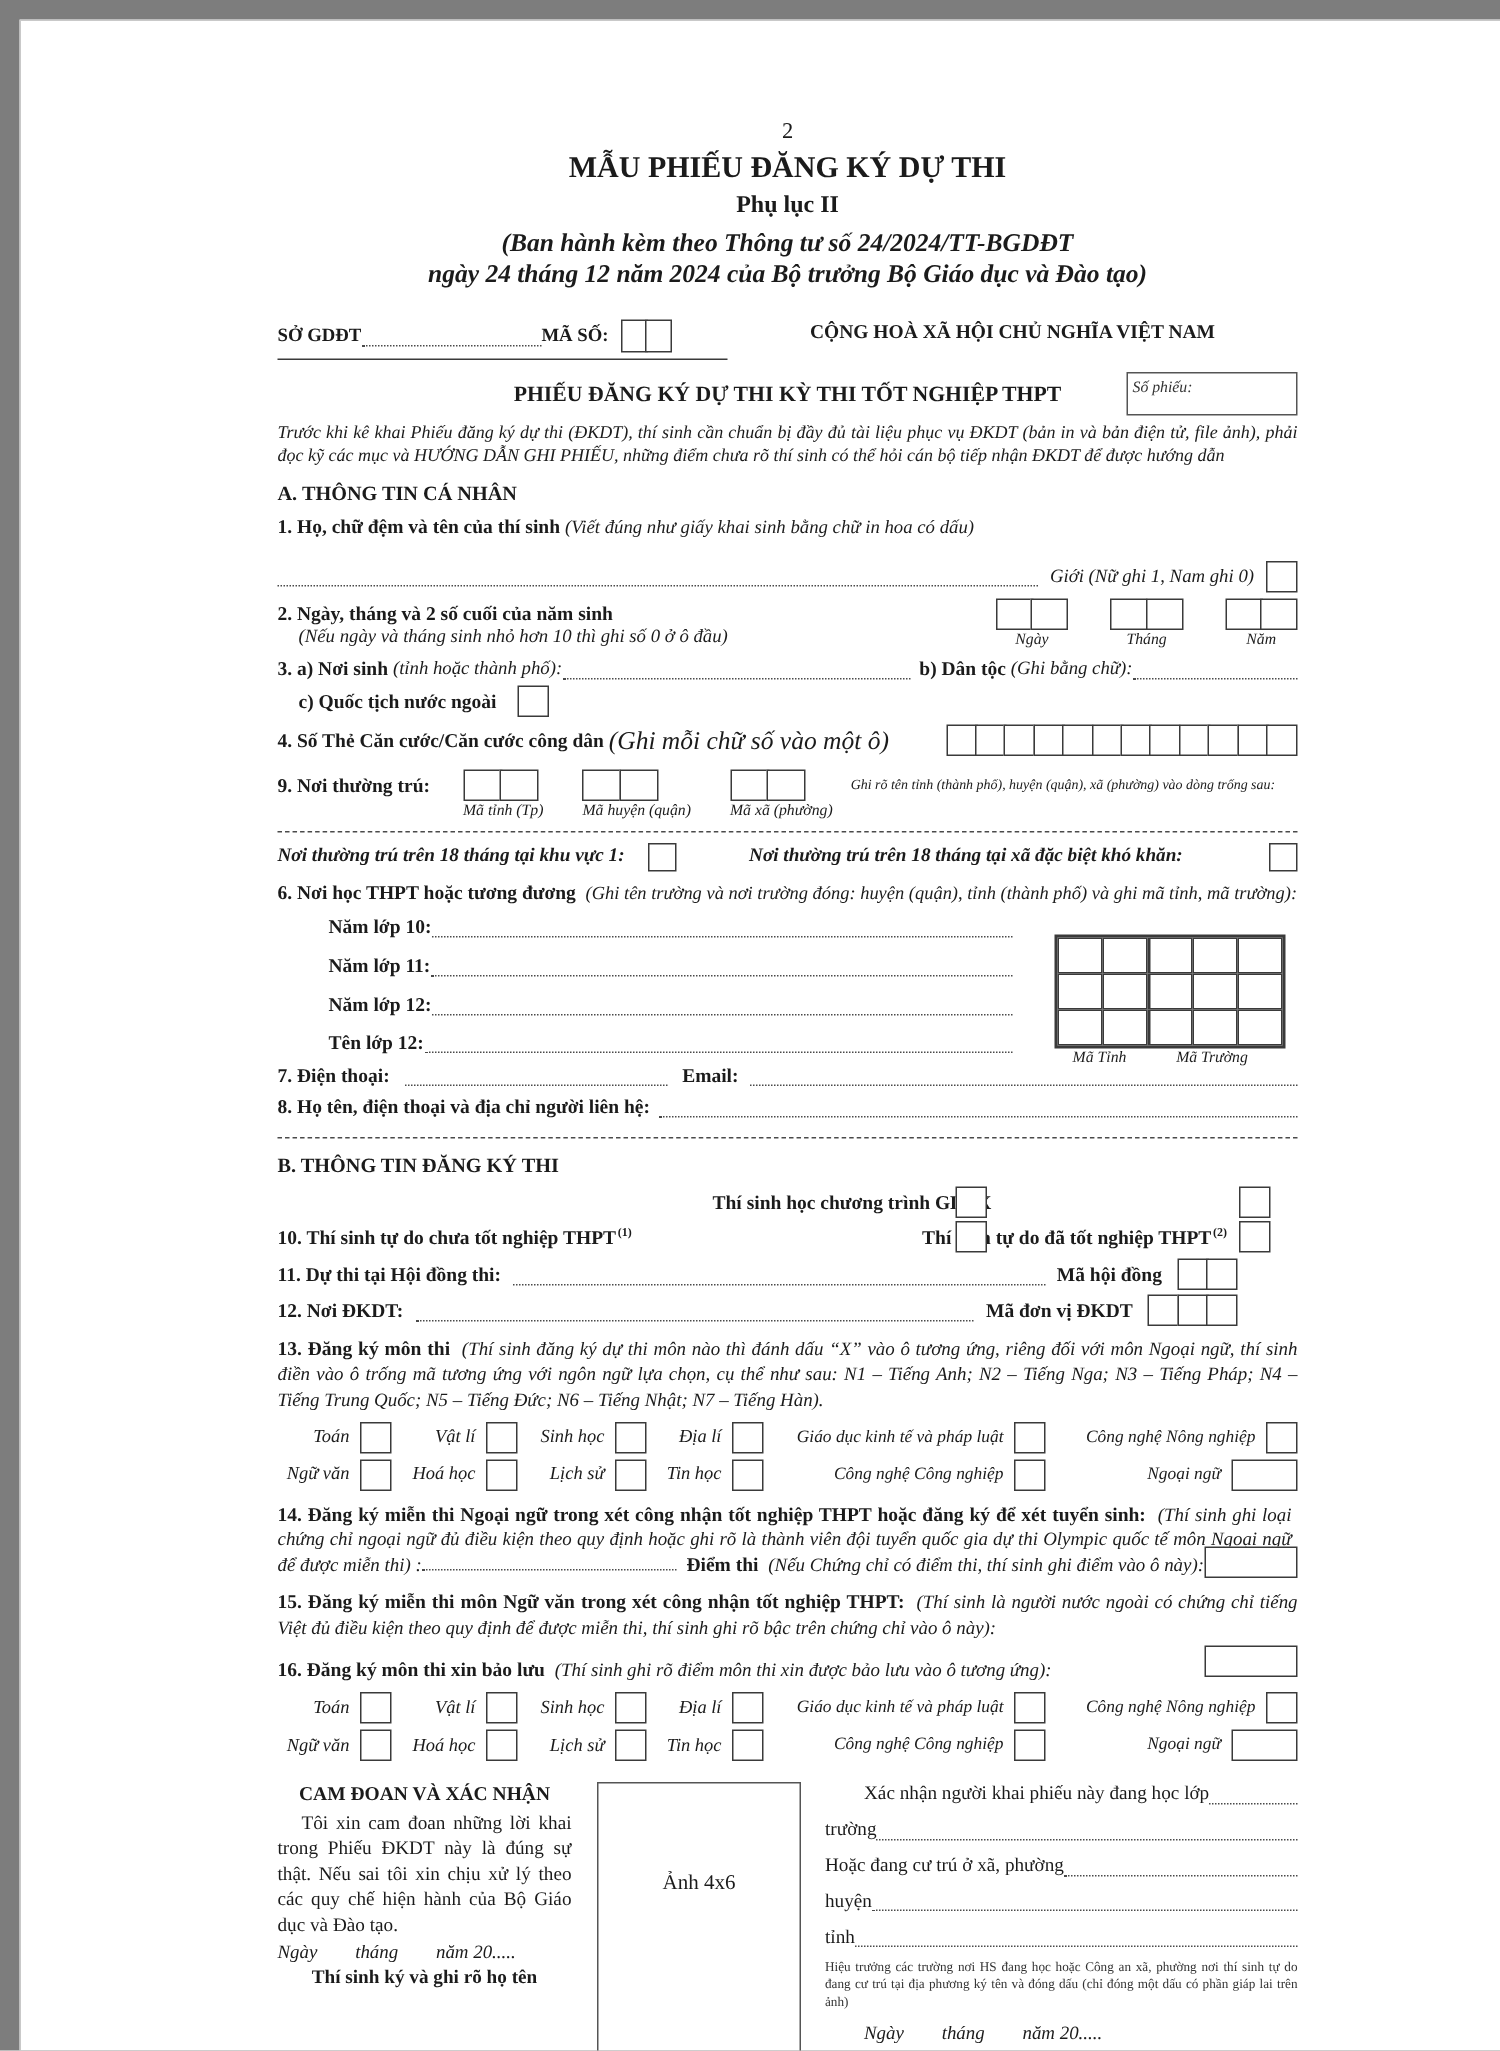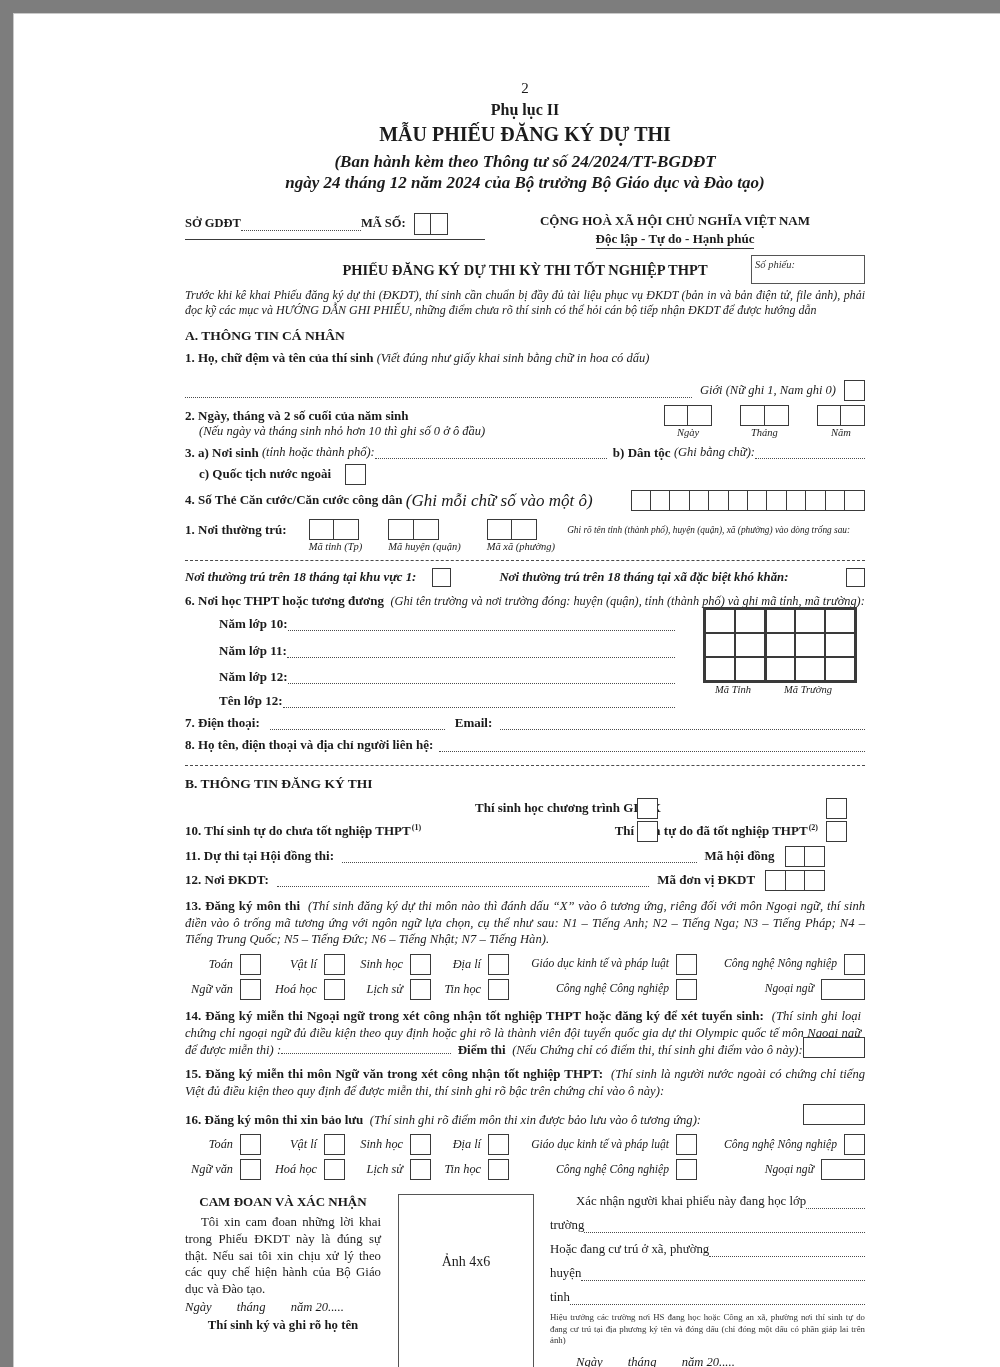--- a/index.html
+++ b/index.html
@@ -34,40 +34,39 @@
   .item{margin-top:5px;}
   .just{text-align:justify;}
 </style>
 </head>
 <body>
 
 <div class="page">
   <div class="content">
 
     <div class="center" style="font-size:15px;">2</div>
+    <div class="center b" style="font-size:20px;margin-top:2px;">MẪU PHIẾU ĐĂNG KÝ DỰ THI</div>
     <div class="center b" style="font-size:16px;margin-top:2px;">Phụ lục II</div>
-    <div class="center b" style="font-size:20px;margin-top:2px;">MẪU PHIẾU ĐĂNG KÝ DỰ THI</div>
     <div class="center bi" style="font-size:17px;margin-top:4px;">(Ban hành kèm theo Thông tư số 24/2024/TT-BGDĐT</div>
     <div class="center bi" style="font-size:17px;">ngày 24 tháng 12 năm 2024 của Bộ trưởng Bộ Giáo dục và Đào tạo)</div>
 
     <div class="row" style="margin-top:20px;align-items:flex-start;">
       <div style="width:300px;">
         <div class="row mid" style="border-bottom:1.4px solid #3a3a3a;padding-bottom:4px;">
           <span class="b" style="font-size:12.5px;">SỞ GDĐT</span>
           <span class="dots" style="max-width:120px;"></span>
           <span class="b" style="font-size:12.5px;">MÃ SỐ:</span>
           <span style="display:flex;margin-left:8px;">
             <span class="box" style="width:18px;height:22px;"></span>
             <span class="box" style="width:18px;height:22px;"></span>
           </span>
         </div>
       </div>
       <div style="flex:1;text-align:center;">
         <div class="b" style="font-size:13px;">CỘNG HOÀ XÃ HỘI CHỦ NGHĨA VIỆT NAM</div>
-        <div style="margin-top:1px;"><span class="b" style="font-size:13px;border-bottom:1.3px solid #3a3a3a;padding-bottom:2px;">Độc lập - Tự do - Hạnh phúc</span></div>
       </div>
     </div>
 
     <div style="position:relative;margin-top:14px;">
       <div class="center b" style="font-size:14.5px;">PHIẾU ĐĂNG KÝ DỰ THI KỲ THI TỐT NGHIỆP THPT</div>
       <div style="position:absolute;right:0;top:-6px;width:112px;height:27px;border:1.2px solid #555;">
         <span class="i" style="font-size:10.5px;color:#333;padding:1px 3px;display:inline-block;">Số phiếu:</span>
       </div>
     </div>
 
@@ -141,21 +140,21 @@
           <span class="box"></span>
           <span class="box"></span>
           <span class="box"></span>
           <span class="box"></span>
           <span class="box"></span>
           <span class="box"></span>
       </span>
     </div>
 
     <div class="row item" style="align-items:flex-start;margin-top:8px;">
-      <span class="b" style="padding-top:3px;">1. Nơi thường trú:</span>
+      <span class="b" style="padding-top:3px;">9. Nơi thường trú:</span>
       <div style="display:flex;gap:26px;margin-left:22px;">
         <div style="">
           <div style="display:flex;">
               <span class="box" style="width:26px;"></span>
               <span class="box" style="width:26px;"></span>
             </div>
           <div class="small-lab">Mã tỉnh (Tp)</div>
         </div>
         <div style="text-align:center;">
           <div style="display:flex;">
@@ -200,21 +199,21 @@
           </div>
         <div class="row mid" style="margin-top:10px;">
             <span class="b">Năm lớp 12:</span>
             <span class="dots"></span>
           </div>
         <div class="row mid" style="margin-top:8px;">
             <span class="b">Tên lớp 12:</span>
             <span class="dots"></span>
           </div>
       </div>
-      <div style="position:absolute;right:8px;top:14px;text-align:center;">
+      <div style="position:absolute;right:8px;top:36px;text-align:center;">
         <div class="grid5">
           <span class="cell"></span>
             <span class="cell"></span>
             <span class="cell thick"></span>
             <span class="cell"></span>
             <span class="cell"></span>
           <span class="cell"></span>
             <span class="cell"></span>
             <span class="cell thick"></span>
             <span class="cell"></span>

